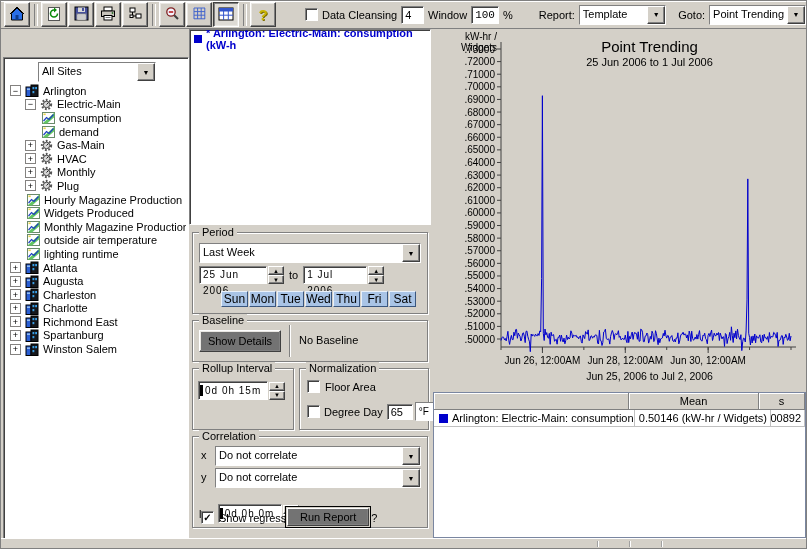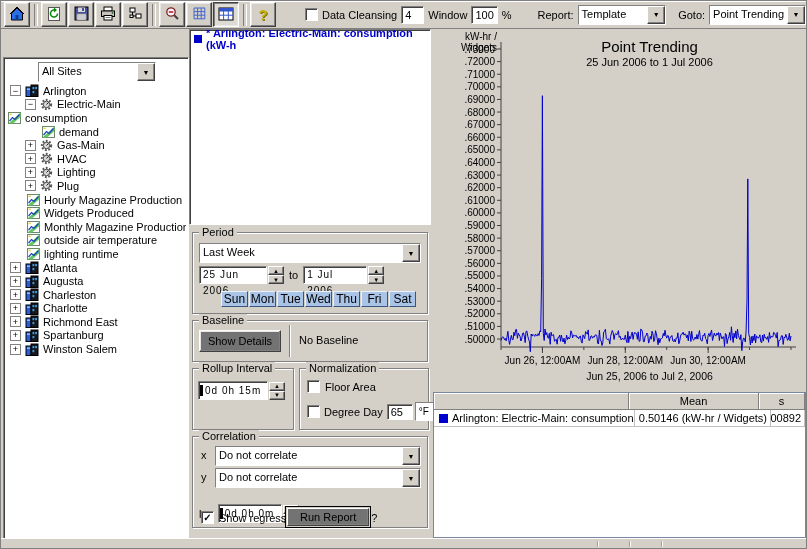--- a/index.html
+++ b/index.html
@@ -163,21 +163,21 @@
     <span class="tb-sep"></span>
     <span class="tb-btn">
         <span style="color:#c8b400;font-weight:bold;font-size:15px;text-shadow:1px 1px 0 #807000;">?</span>
       </span>
 
     <span style="width:28px;flex:none;"></span>
     <span class="cb"></span>
     <span class="tb-label lbl">Data Cleansing</span>
     <span class="sunken field" style="width:24px;">4</span>
     <span class="tb-label lbl">Window</span>
-    <span class="sunken field" style="width:26px;">100</span>
+    <span class="sunken field" style="width:26px;font-family:Liberation Mono, monospace;">100</span>
     <span class="tb-label lbl">%</span>
     <span style="width:18px;flex:none;"></span>
     <span class="tb-label lbl">Report:</span>
     <span class="combo" style="width:138px;">
       <span class="val">Template</span>
       <span class="dd">▼</span>
     </span>
     <span style="width:8px;flex:none;"></span>
     <span class="tb-label lbl">Goto:</span>
     <span class="combo" style="width:120px;">
@@ -210,21 +210,21 @@
           <span class="expand">−</span>
           <span class="tree-icon">
             <svg width="13" height="13" viewBox="0 0 13 13">
               <circle cx="6.5" cy="6.5" r="4.6" fill="none" stroke="#555" stroke-width="2.1" stroke-dasharray="1.8 1.6"></circle>
               <circle cx="6.5" cy="6.5" r="3.2" fill="#d8d8d8" stroke="#444"></circle>
               <line x1="6.5" y1="6.5" x2="8.3" y2="4.7" stroke="#222"></line>
             </svg>
           </span>
           <span>Electric-Main</span>
         </div>
-        <div class="tree-row" style="">
+        <div class="tree-row" style="padding-left: 34px;">
           <span class="no-expand"></span>
           <span class="tree-icon">
             <svg width="13" height="12" viewBox="0 0 13 12">
               <rect x="0.5" y="0.5" width="12" height="11" fill="#fff" stroke="#6a8a6a"></rect>
               <path d="M0.5 11.5 L12.5 0.5 L12.5 5 L5 11.5 Z" fill="#62c662"></path>
               <path d="M1.5 9 L4.5 5.5 L7 7.5 L11.5 2.5" fill="none" stroke="#1c3ec0" stroke-width="1.2"></path>
               <rect x="1.5" y="1.5" width="2.2" height="1.6" fill="#e8d44a"></rect>
             </svg>
           </span>
           <span>consumption</span>
@@ -265,21 +265,21 @@
         </div>
         <div class="tree-row" style="padding-left: 19px;">
           <span class="expand">+</span>
           <span class="tree-icon">
             <svg width="13" height="13" viewBox="0 0 13 13">
               <circle cx="6.5" cy="6.5" r="4.6" fill="none" stroke="#555" stroke-width="2.1" stroke-dasharray="1.8 1.6"></circle>
               <circle cx="6.5" cy="6.5" r="3.2" fill="#d8d8d8" stroke="#444"></circle>
               <line x1="6.5" y1="6.5" x2="8.3" y2="4.7" stroke="#222"></line>
             </svg>
           </span>
-          <span>Lighting</span>
+          <span>Monthly</span>
         </div>
         <div class="tree-row" style="padding-left: 19px;">
           <span class="expand">+</span>
           <span class="tree-icon">
             <svg width="13" height="13" viewBox="0 0 13 13">
               <circle cx="6.5" cy="6.5" r="4.6" fill="none" stroke="#555" stroke-width="2.1" stroke-dasharray="1.8 1.6"></circle>
               <circle cx="6.5" cy="6.5" r="3.2" fill="#d8d8d8" stroke="#444"></circle>
               <line x1="6.5" y1="6.5" x2="8.3" y2="4.7" stroke="#222"></line>
             </svg>
           </span>

